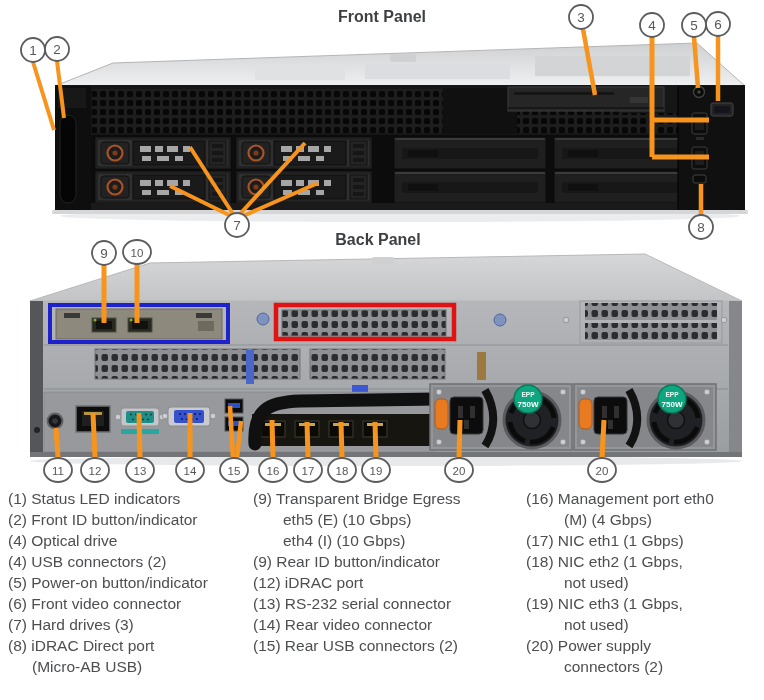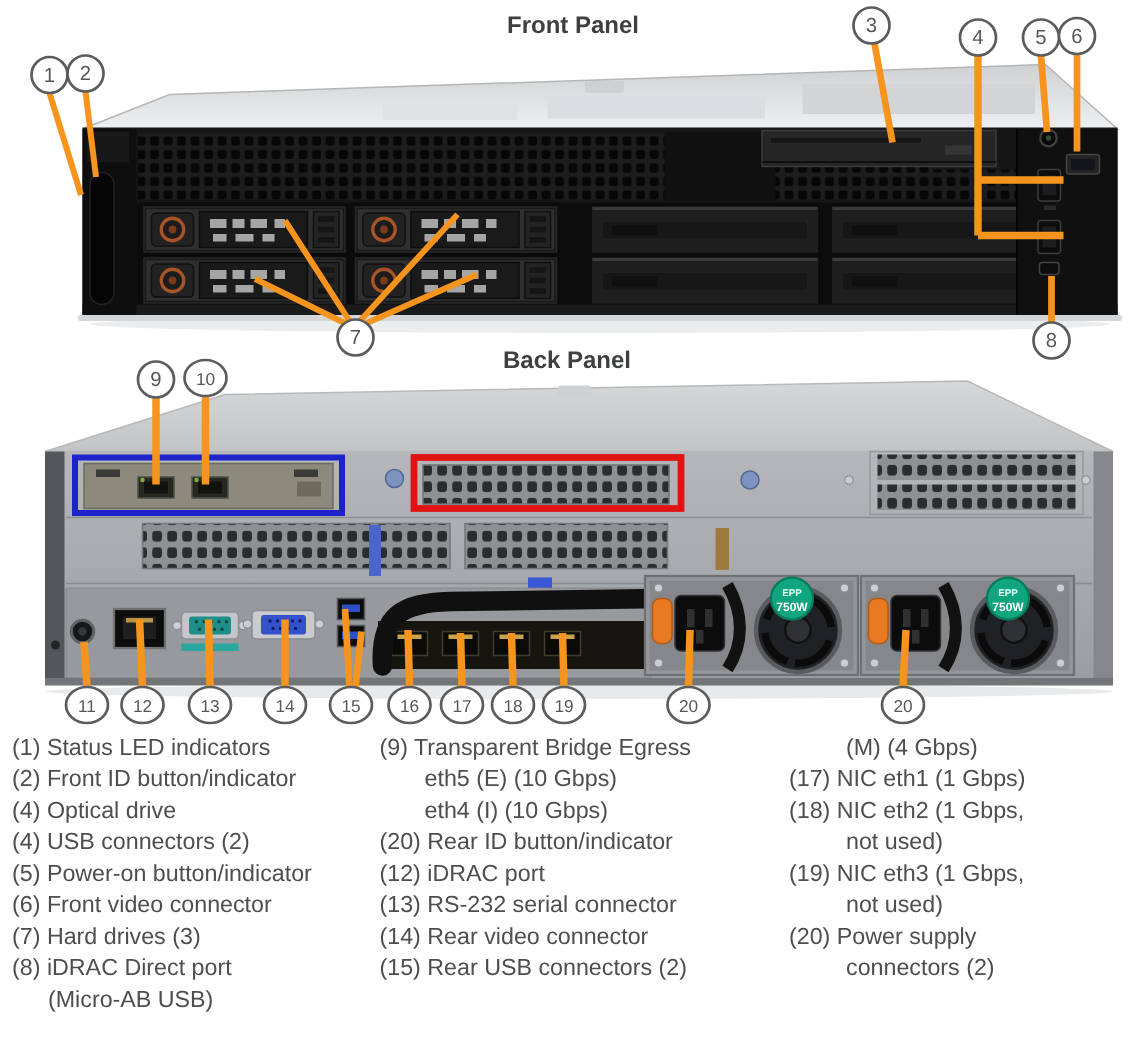--- a/index.html
+++ b/index.html
@@ -380,27 +380,28 @@
       <div class="legend-line">(5) Power-on button/indicator</div>
       <div class="legend-line">(6) Front video connector</div>
       <div class="legend-line">(7) Hard drives (3)</div>
       <div class="legend-line">(8) iDRAC Direct port</div>
       <div class="legend-line cont">(Micro-AB USB)</div>
     </div>
     <div class="legend-col c2">
       <div class="legend-line">(9) Transparent Bridge Egress</div>
       <div class="legend-line cont">eth5 (E) (10 Gbps)</div>
       <div class="legend-line cont">eth4 (I) (10 Gbps)</div>
-      <div class="legend-line">(20) Rear ID button/indicator</div>
+      <div class="legend-line">(9) Rear ID button/indicator</div>
       <div class="legend-line">(12) iDRAC port</div>
       <div class="legend-line">(13) RS-232 serial connector</div>
       <div class="legend-line">(14) Rear video connector</div>
       <div class="legend-line">(15) Rear USB connectors (2)</div>
     </div>
     <div class="legend-col c3">
+      <div class="legend-line">(16) Management port eth0</div>
       <div class="legend-line cont">(M) (4 Gbps)</div>
       <div class="legend-line">(17) NIC eth1 (1 Gbps)</div>
       <div class="legend-line">(18) NIC eth2 (1 Gbps,</div>
       <div class="legend-line cont">not used)</div>
       <div class="legend-line">(19) NIC eth3 (1 Gbps,</div>
       <div class="legend-line cont">not used)</div>
       <div class="legend-line">(20) Power supply</div>
       <div class="legend-line cont">connectors (2)</div>
     </div>
   </div>

